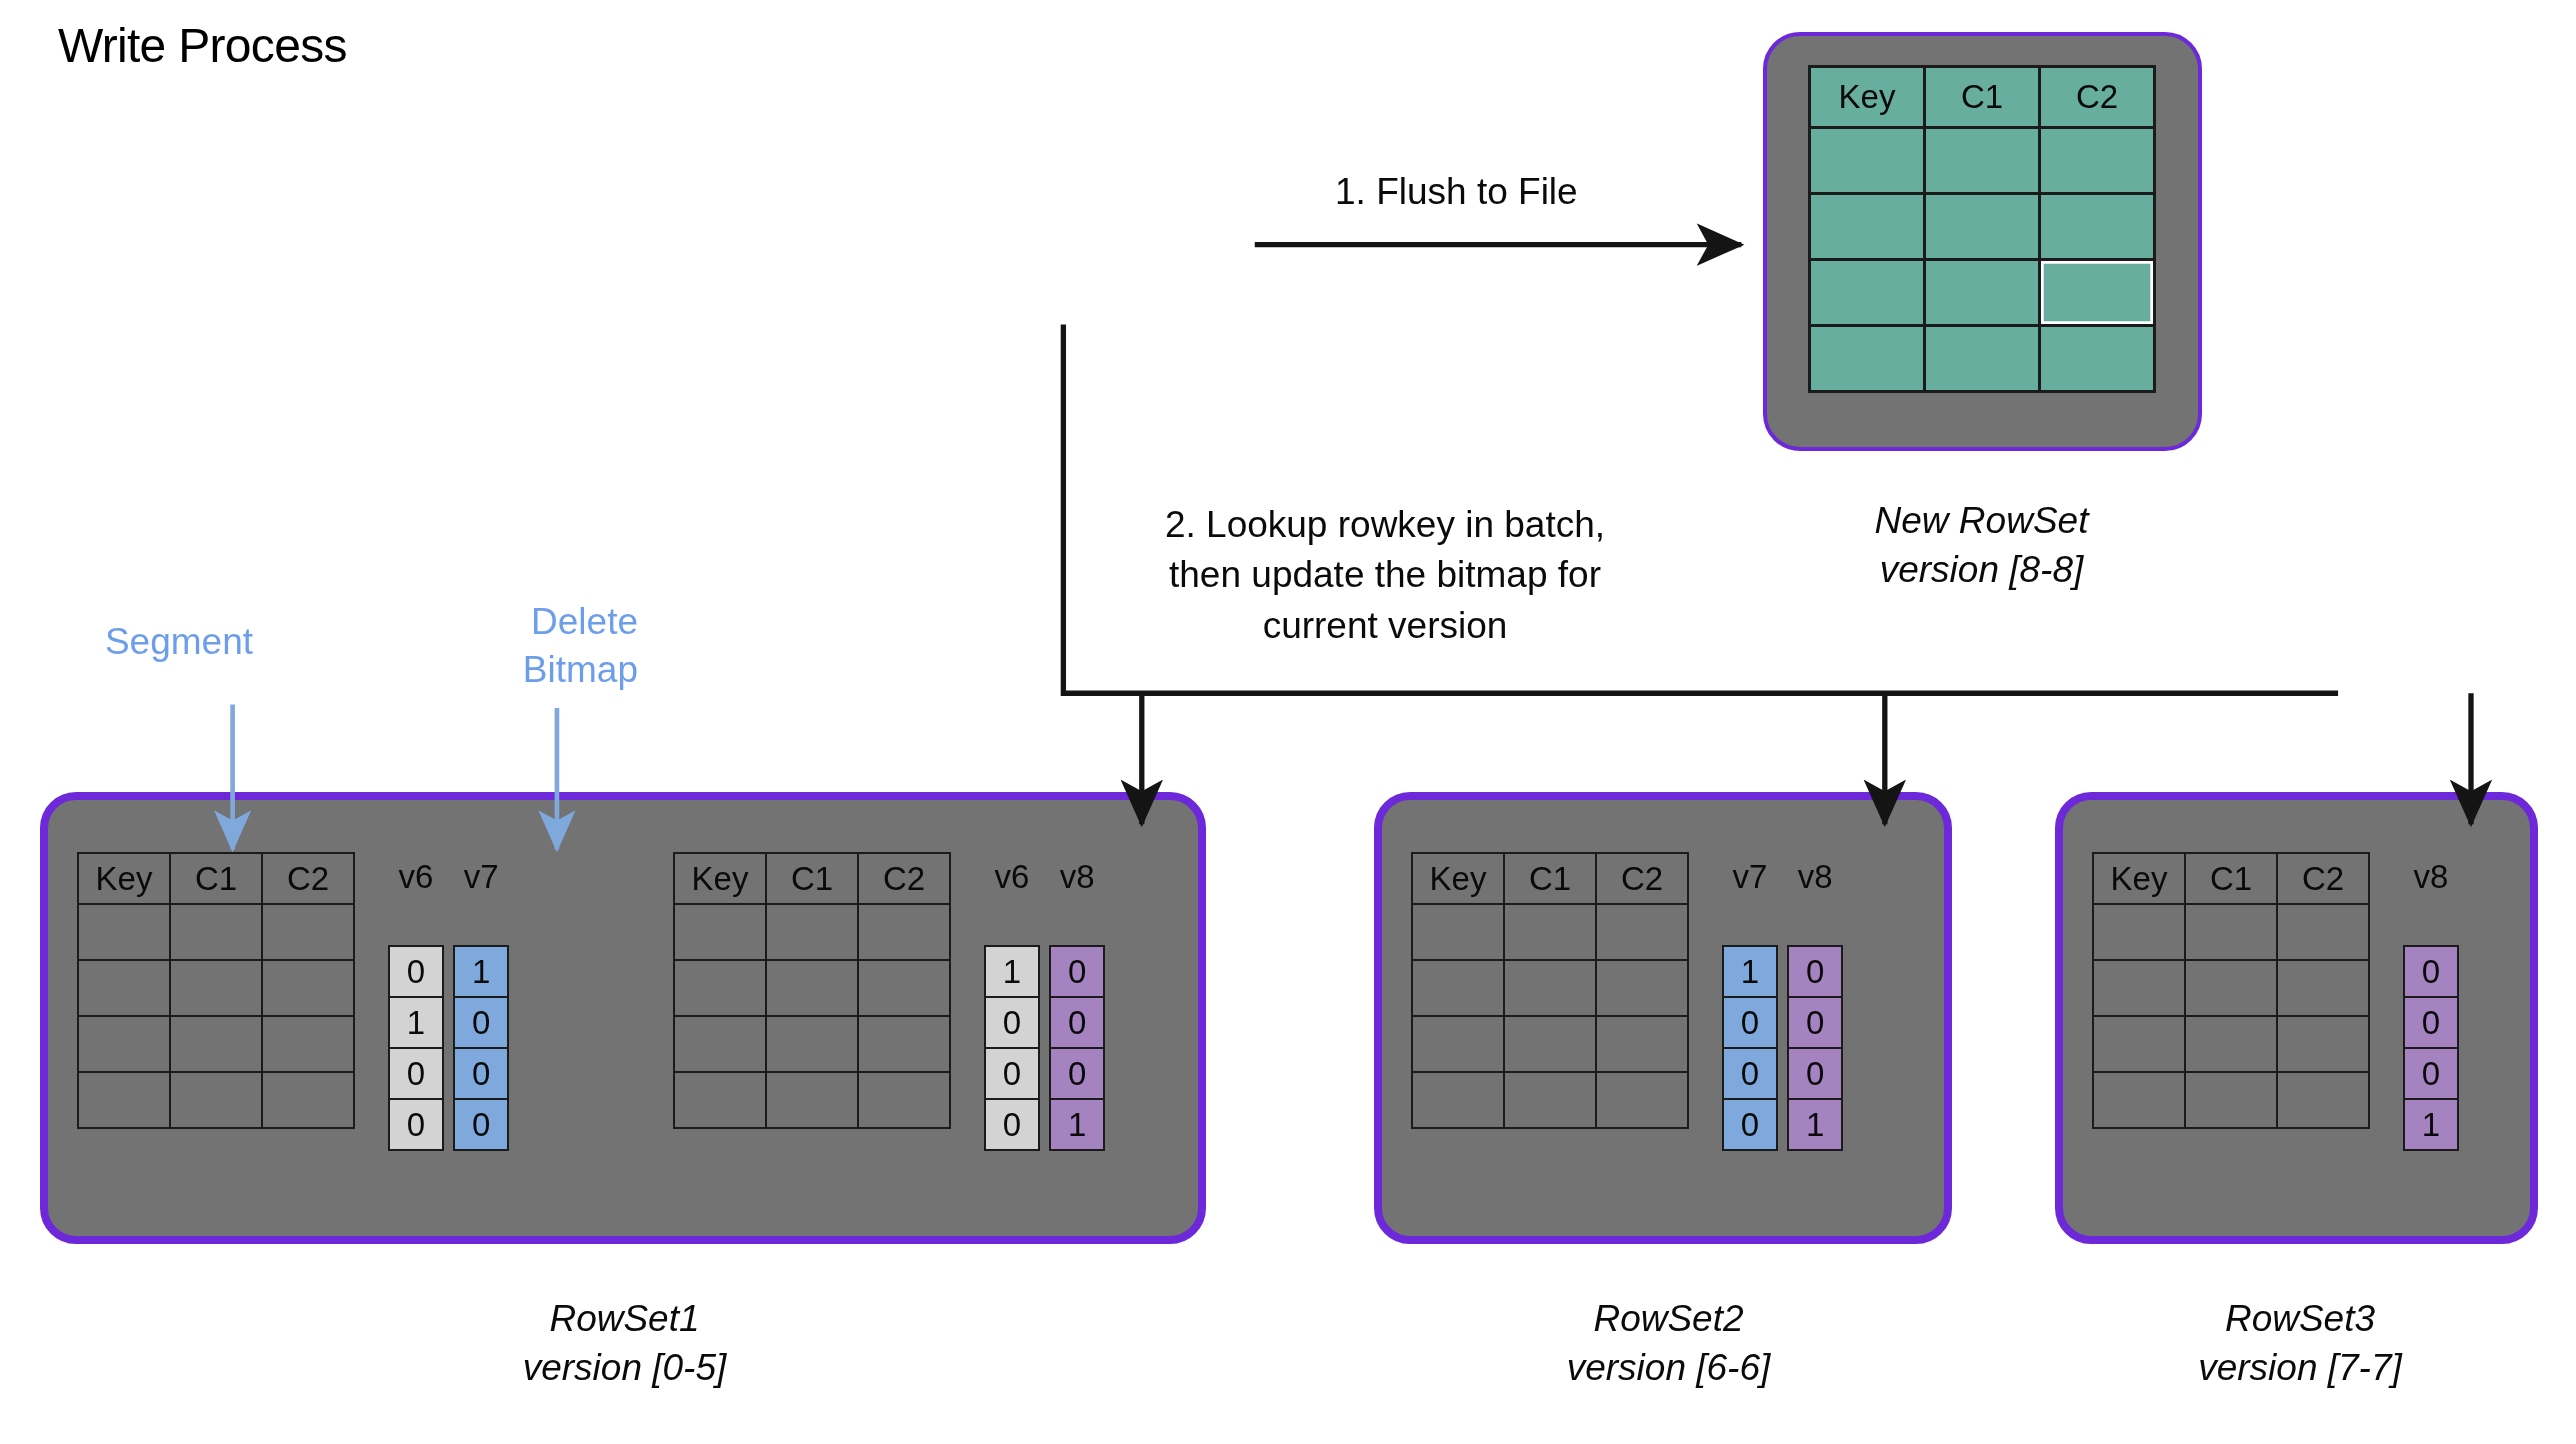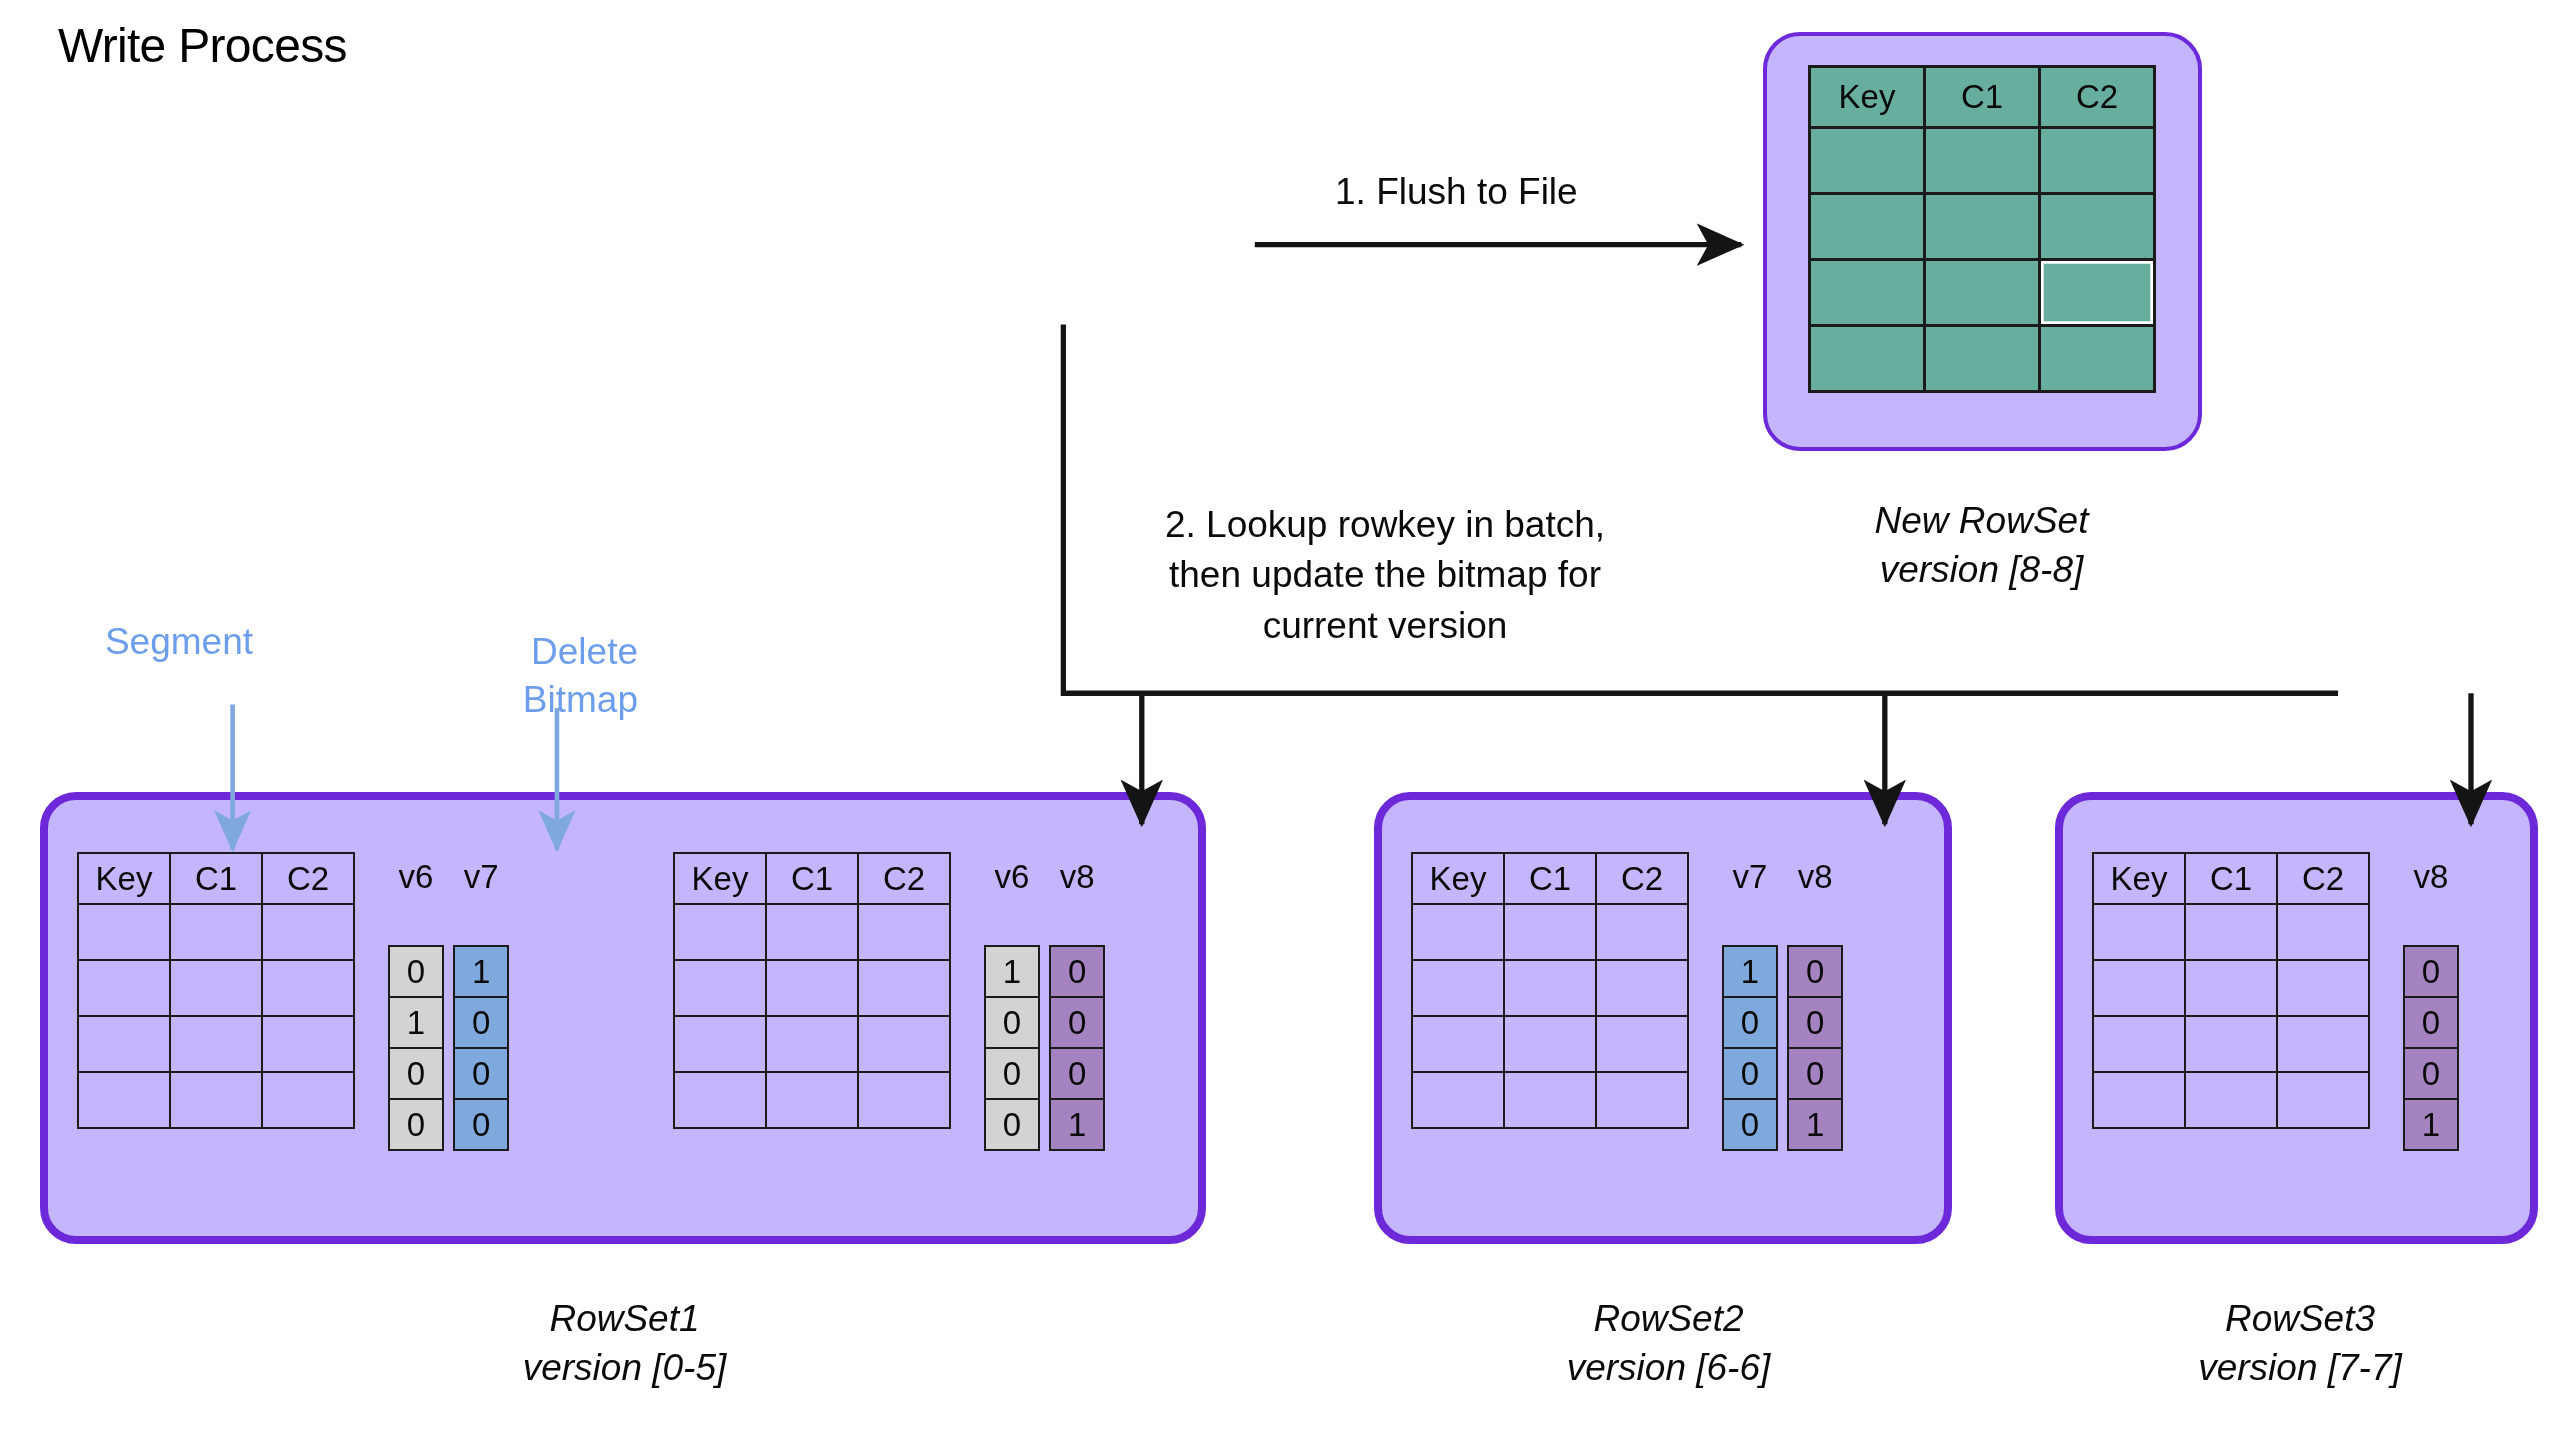--- a/index.html
+++ b/index.html
@@ -17,21 +17,21 @@
   
   #memtable-box{
     position:absolute;left:887px;top:162px;width:366px;height:160px;
     background:#68ae9f;border:3.3px solid #1d1d1d;border-radius:22.6px;
     display:flex;align-items:center;justify-content:center;
     font-size:33px;color:#0c0c0c;
   }
 
   
   .rowset-box{
-    position:absolute;background:#c4b5fd;
+    position:absolute;background:#737373;
     border:8px solid #6d28d9;border-radius:36px;
     box-sizing:border-box;
   }
   #rowset1-box{left:40px;top:792px;width:1166px;height:452px;}
   #rowset2-box{left:1374px;top:792px;width:578px;height:452px;}
   #rowset3-box{left:2055px;top:792px;width:483px;height:452px;}
   #newrowset-box{left:1763px;top:32px;width:439px;height:419px;
      border-width:4.7px;border-radius:37px;}
 
   
@@ -78,21 +78,21 @@
   .step-label{position:absolute;font-size:37px;line-height:1.36;color:#0a0a0a;}
   #step1-label{left:1335px;top:167px;white-space:nowrap;}
   #step2-label{left:1086px;top:500px;width:598px;text-align:center;white-space:pre-line;}
 
   
   .blue-label{
     position:absolute;font-size:37px;line-height:1.3;color:#6d9eeb;
     text-align:right;white-space:pre-line;
   }
   #segment-label{left:40px;top:618px;width:213px;}
-  #deletebitmap-label{left:439px;top:598px;width:199px;margin-top:30px;}
+  #deletebitmap-label{left:439px;top:598px;width:199px;}
 
   
   #wires{position:absolute;left:0;top:0;width:2576px;height:1445px;pointer-events:none;}
 </style>
 </head>
 <body>
 
 <div class="page">
 
   <div id="page-title">Write Process</div>

